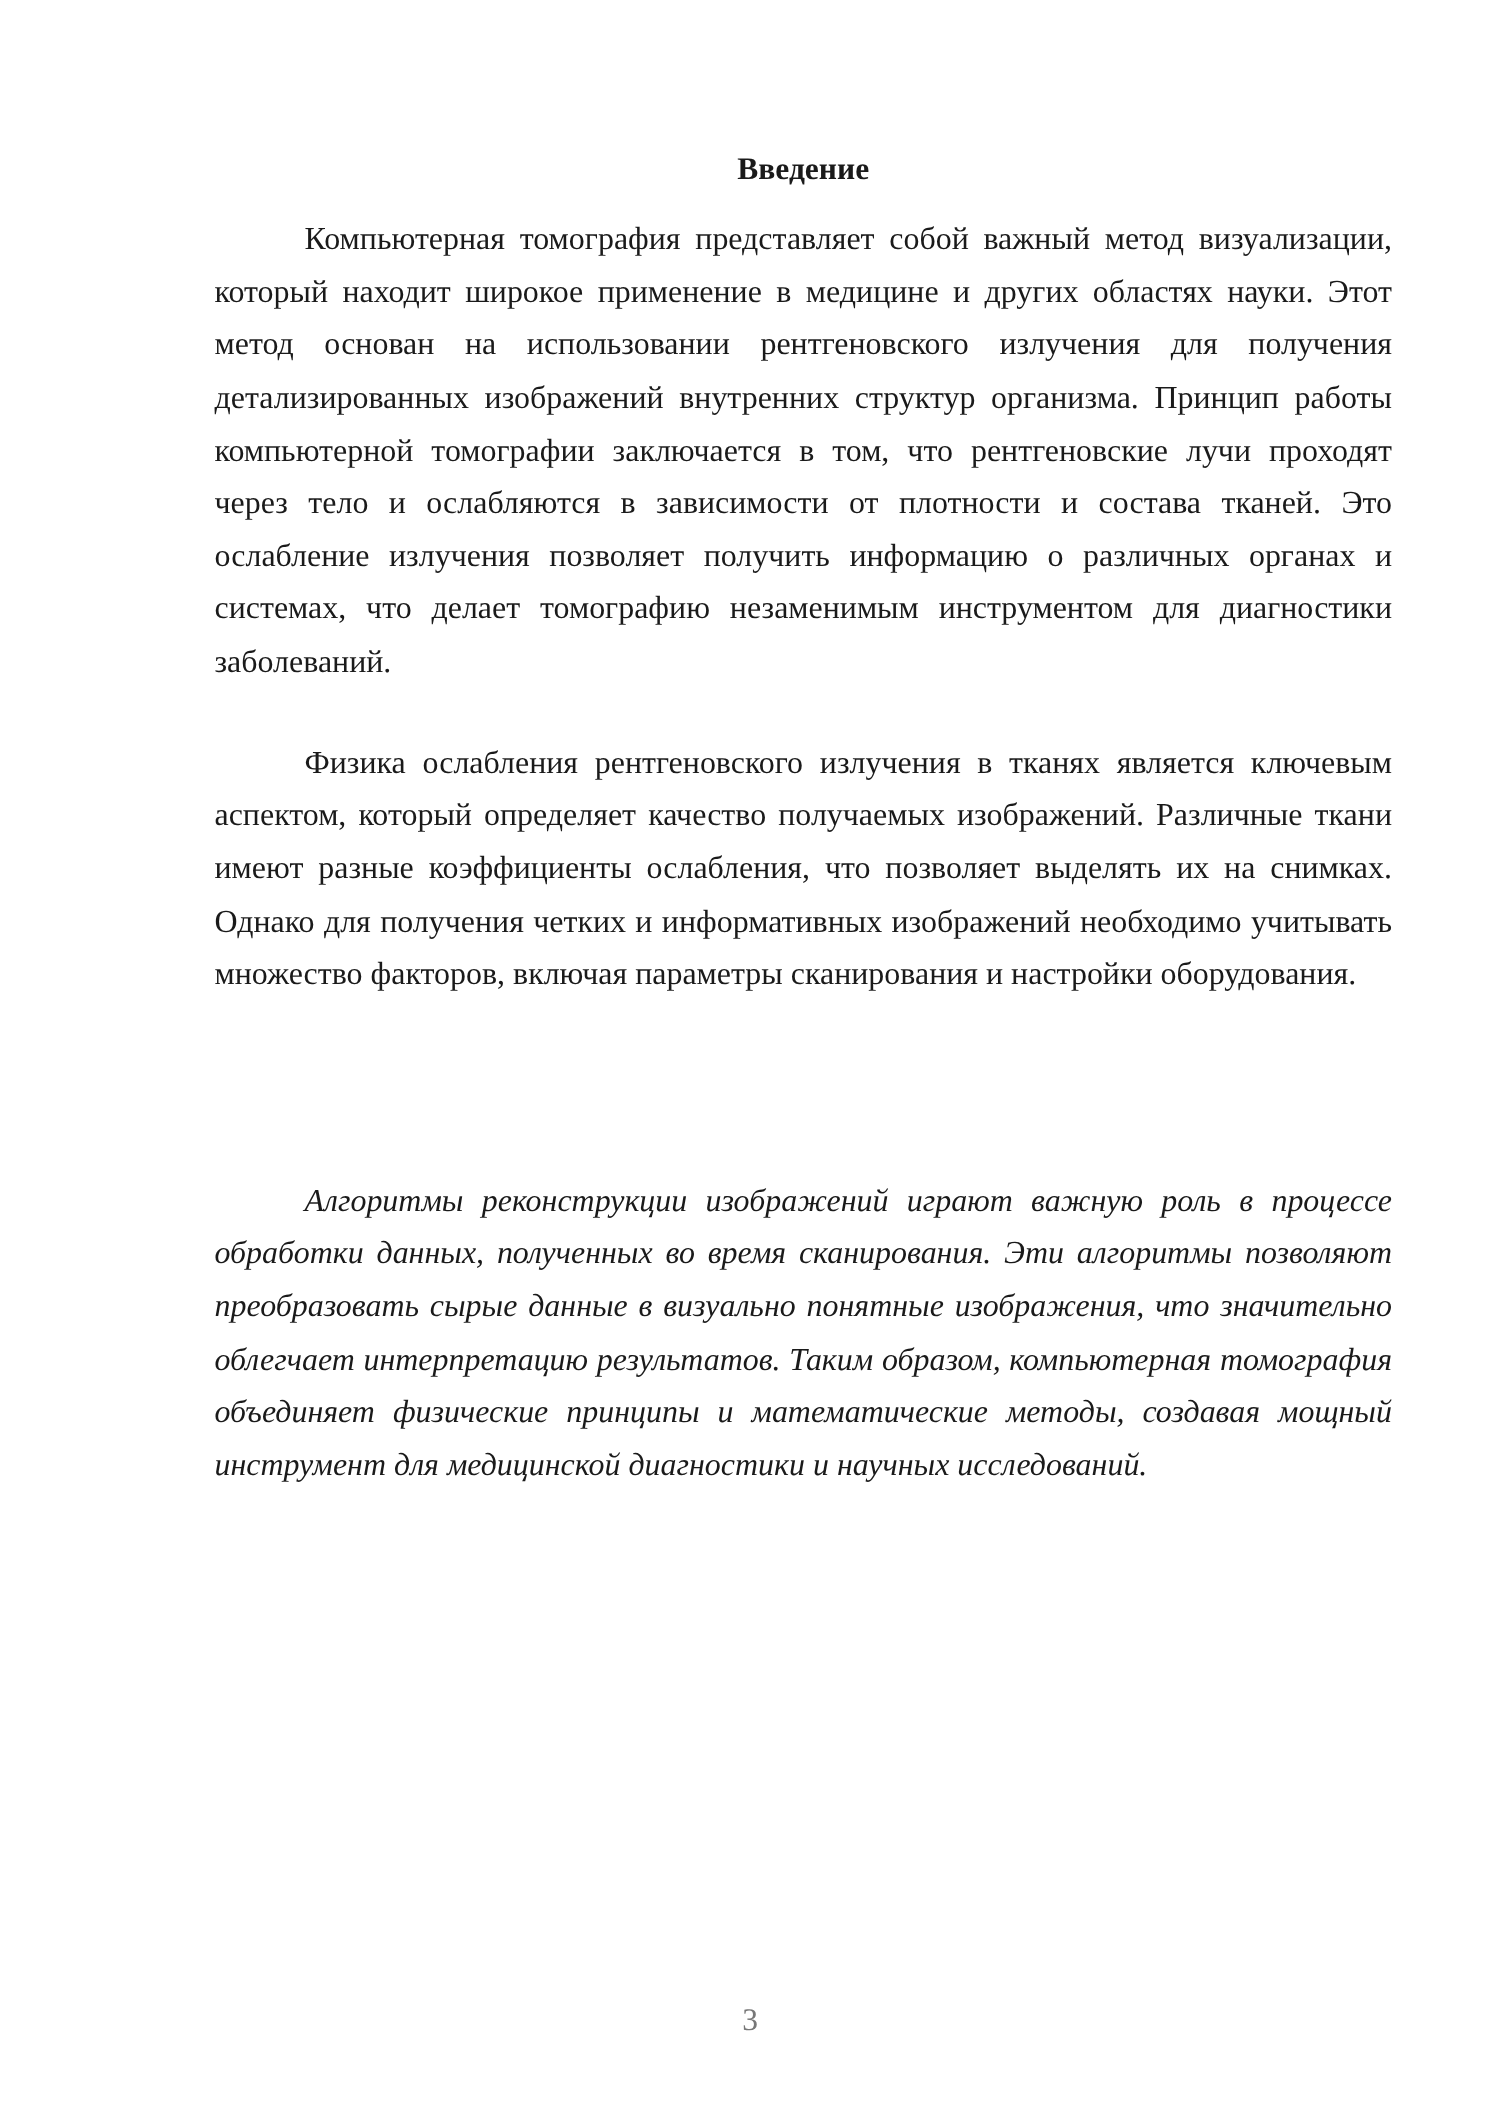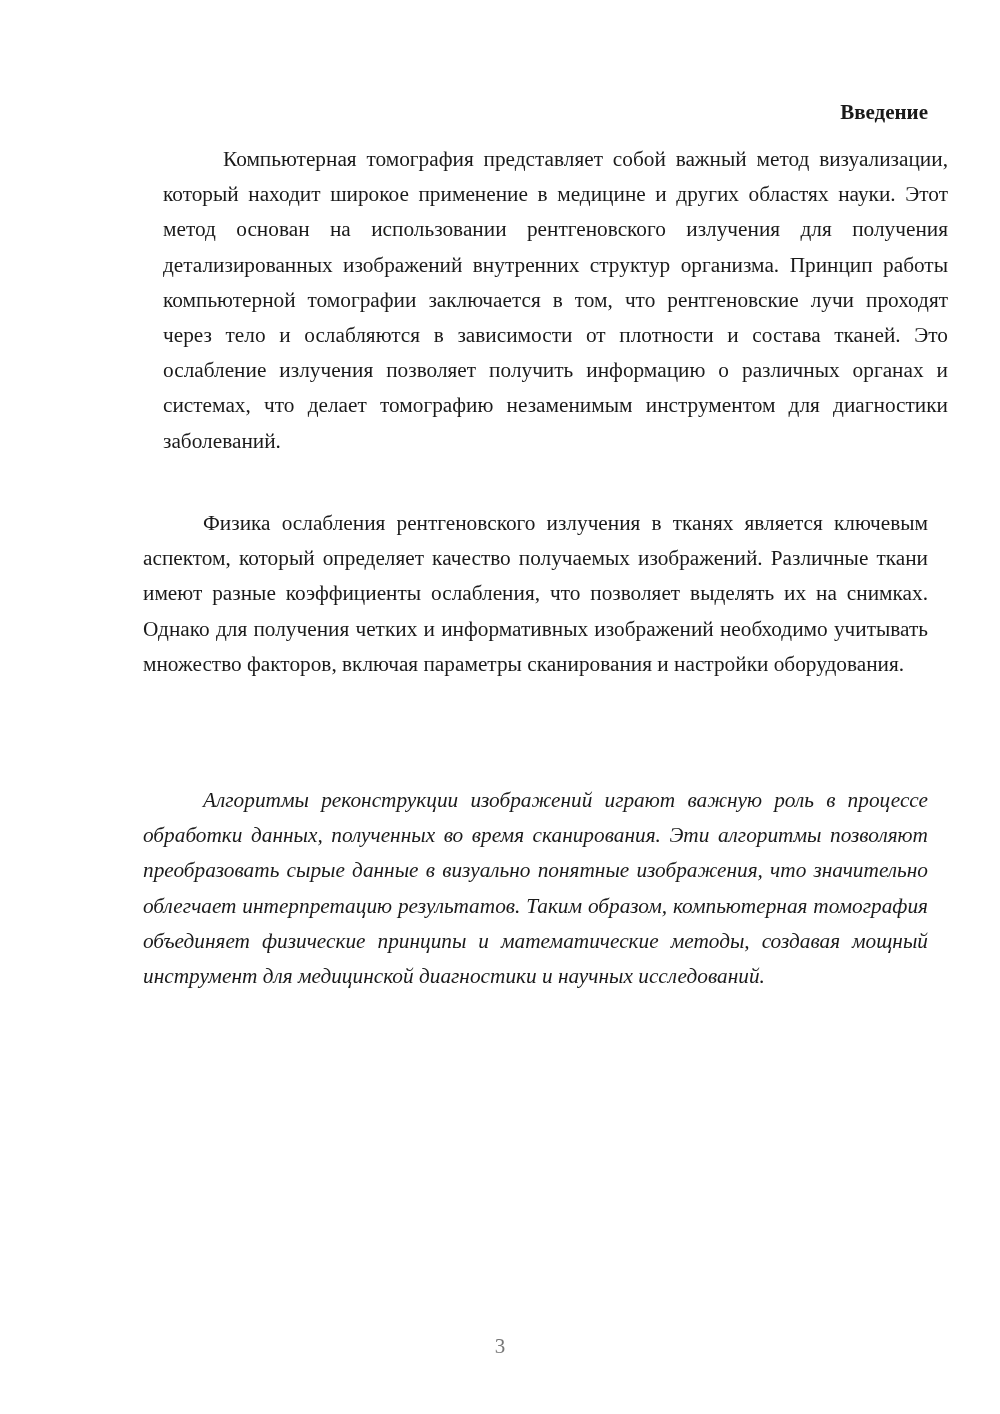--- a/index.html
+++ b/index.html
@@ -19,37 +19,37 @@
       position: absolute;
       left: 143px;
       top: 0;
       width: 785px;
     }
     .title {
       position: absolute;
       left: 0;
       top: 98px;
       width: 785px;
-      text-align: right;
+      text-align: center;
       font-weight: bold;
       font-size: 21px;
       line-height: 28px;
     }
     .para {
       position: absolute;
       left: 0;
       width: 785px;
       margin: 0;
       font-size: 21.3px;
       line-height: 35.2px;
       text-align: justify;
       text-indent: 60px;
     }
-    .para.p1 { top: 142px; margin-left: 20px; }
-    .para.p2 { top: 506px; }
+    .para.p1 { top: 142px; }
+    .para.p2 { top: 491px; }
     .para.p3 { top: 783px; font-style: italic; }
     .page-number {
       position: absolute;
       left: 0;
       width: 1000px;
       top: 1334px;
       text-align: center;
       font-size: 21px;
       color: #777777;
     }

